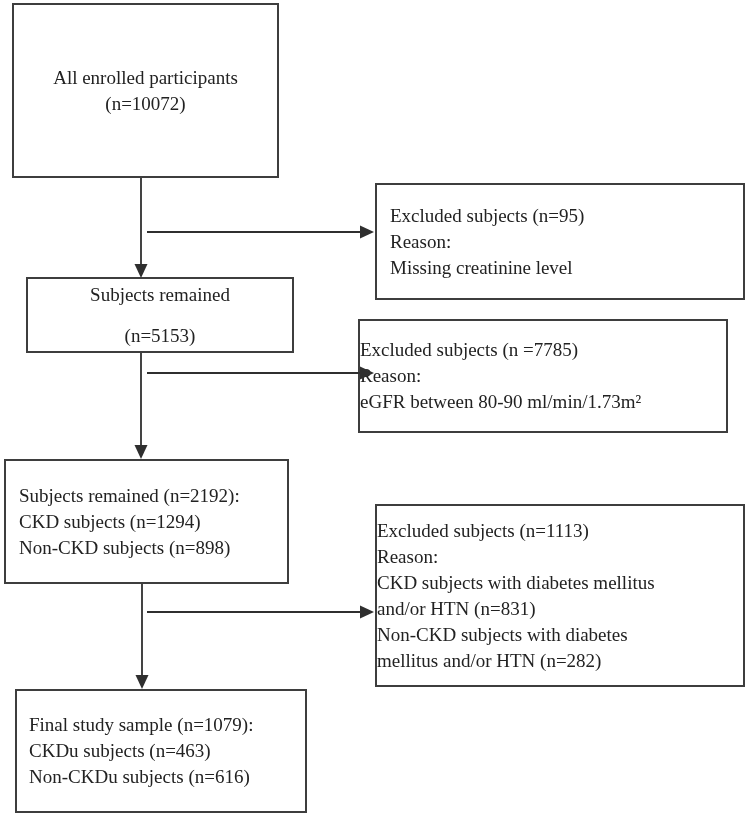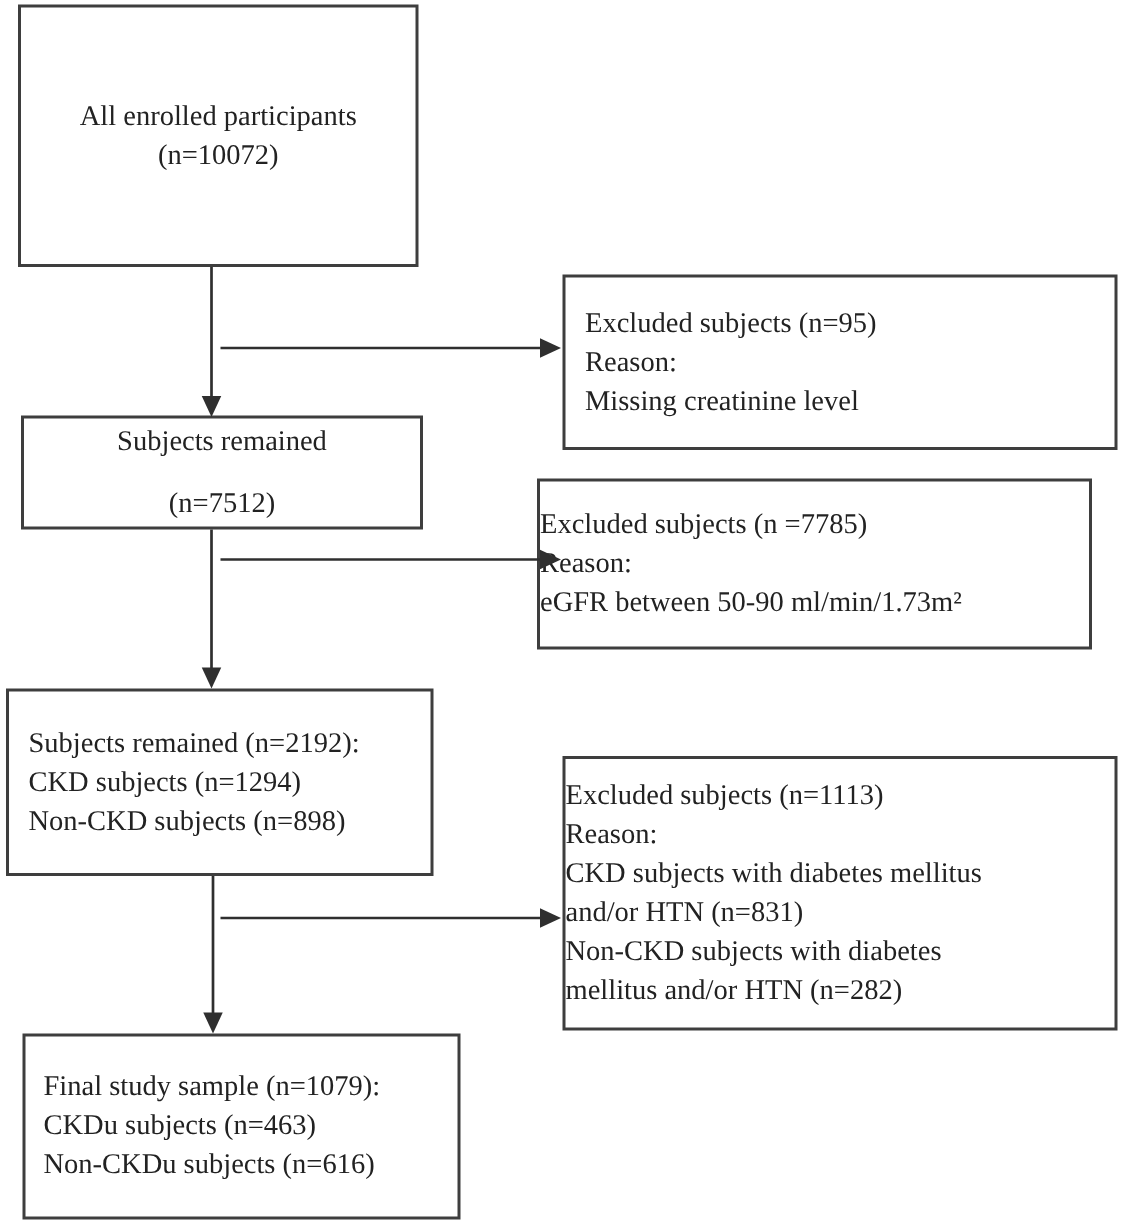--- a/index.html
+++ b/index.html
@@ -22,21 +22,21 @@
     justify-content: center;
     font-size: 19px;
     line-height: 26px;
   }
   .box .ln { white-space: nowrap; }
   .box.center { text-align: center; justify-content: center; }
   .box.left { align-items: flex-start; }
 
   
   .b-enrolled  { left: 12px;  top: 3px;   width: 267px; height: 175px; }
-  .b-remained1 { left: 14px;  top: 277px; width: 268px; height: 76px; gap: 15px;  }
+  .b-remained1 { left: 26px;  top: 277px; width: 268px; height: 76px; gap: 15px;  }
   .b-remained2 { left: 4px;   top: 459px; width: 285px; height: 125px; padding-left: 13px; }
   .b-final     { left: 15px;   top: 689px; width: 292px; height: 124px; padding-left: 12px; }
 
   
   .b-excluded1 { left: 375px; top: 183px; width: 370px; height: 117px; padding-left: 13px; }
   .b-excluded2 { left: 358px; top: 319px; width: 370px; height: 114px; }
   .b-excluded3 { left: 375px; top: 504px; width: 370px; height: 183px; }
 
   svg.connectors {
     position: absolute;
@@ -52,21 +52,21 @@
 
 <div class="stage">
 
   <div class="box center b-enrolled">
     <div class="ln">All enrolled participants</div>
     <div class="ln">(n=10072)</div>
   </div>
 
   <div class="box center b-remained1">
     <div class="ln">Subjects remained</div>
-    <div class="ln">(n=7512)</div>
+    <div class="ln">(n=5153)</div>
   </div>
 
   <div class="box left b-remained2">
     <div class="ln">Subjects remained (n=2192):</div>
     <div class="ln">CKD subjects (n=1294)</div>
     <div class="ln">Non-CKD subjects (n=898)</div>
   </div>
 
   <div class="box left b-final">
     <div class="ln">Final study sample (n=1079):</div>
@@ -76,21 +76,21 @@
 
   <div class="box left b-excluded1">
     <div class="ln">Excluded subjects (n=95)</div>
     <div class="ln">Reason:</div>
     <div class="ln">Missing creatinine level</div>
   </div>
 
   <div class="box left b-excluded2">
     <div class="ln">Excluded subjects (n =7785)</div>
     <div class="ln">Reason:</div>
-    <div class="ln">eGFR between 50-90 ml/min/1.73m²</div>
+    <div class="ln">eGFR between 80-90 ml/min/1.73m²</div>
   </div>
 
   <div class="box left b-excluded3">
     <div class="ln">Excluded subjects (n=1113)</div>
     <div class="ln">Reason:</div>
     <div class="ln">CKD subjects with diabetes mellitus</div>
     <div class="ln">and/or HTN (n=831)</div>
     <div class="ln">Non-CKD subjects with diabetes</div>
     <div class="ln">mellitus and/or HTN (n=282)</div>
   </div>

